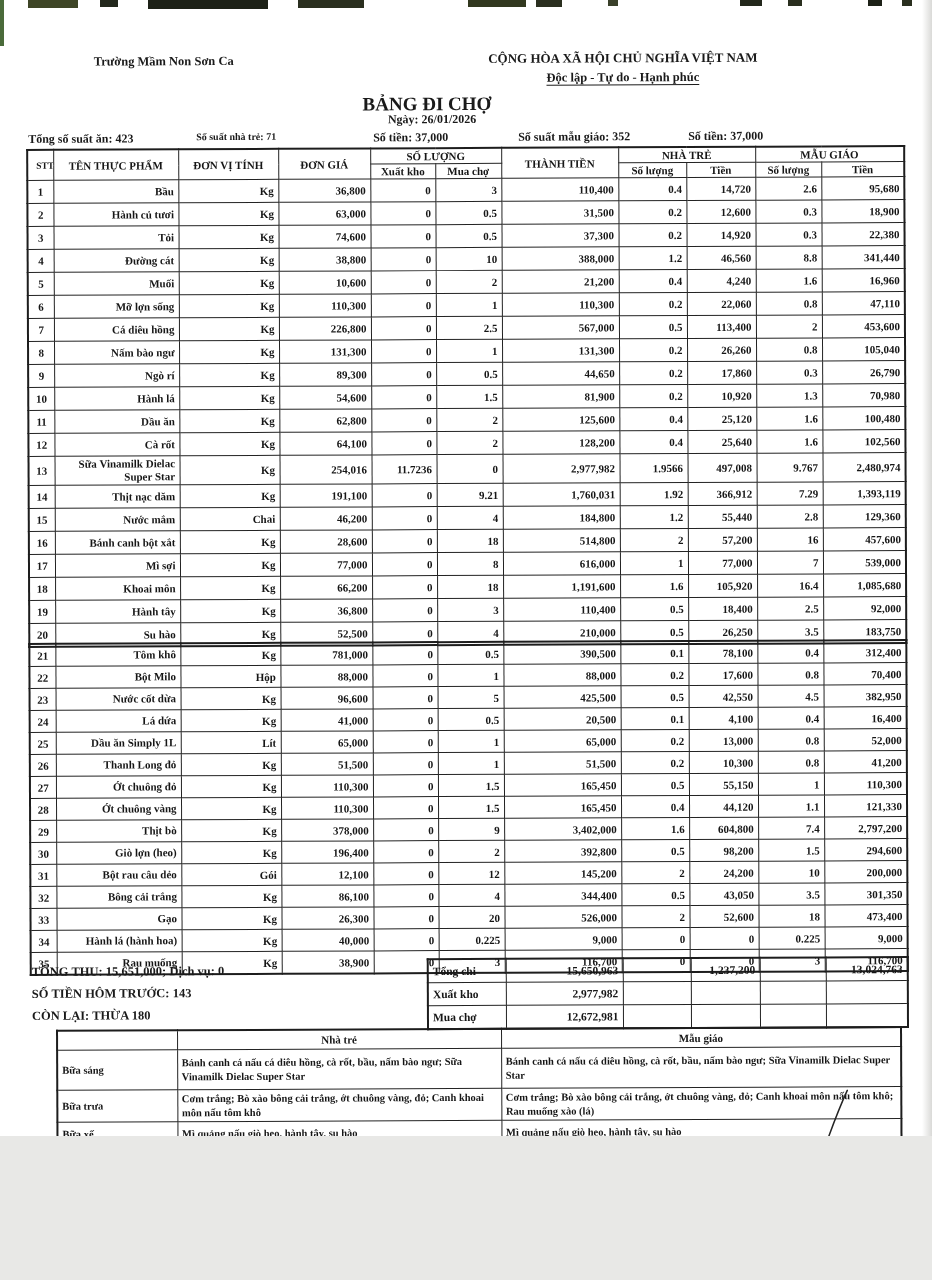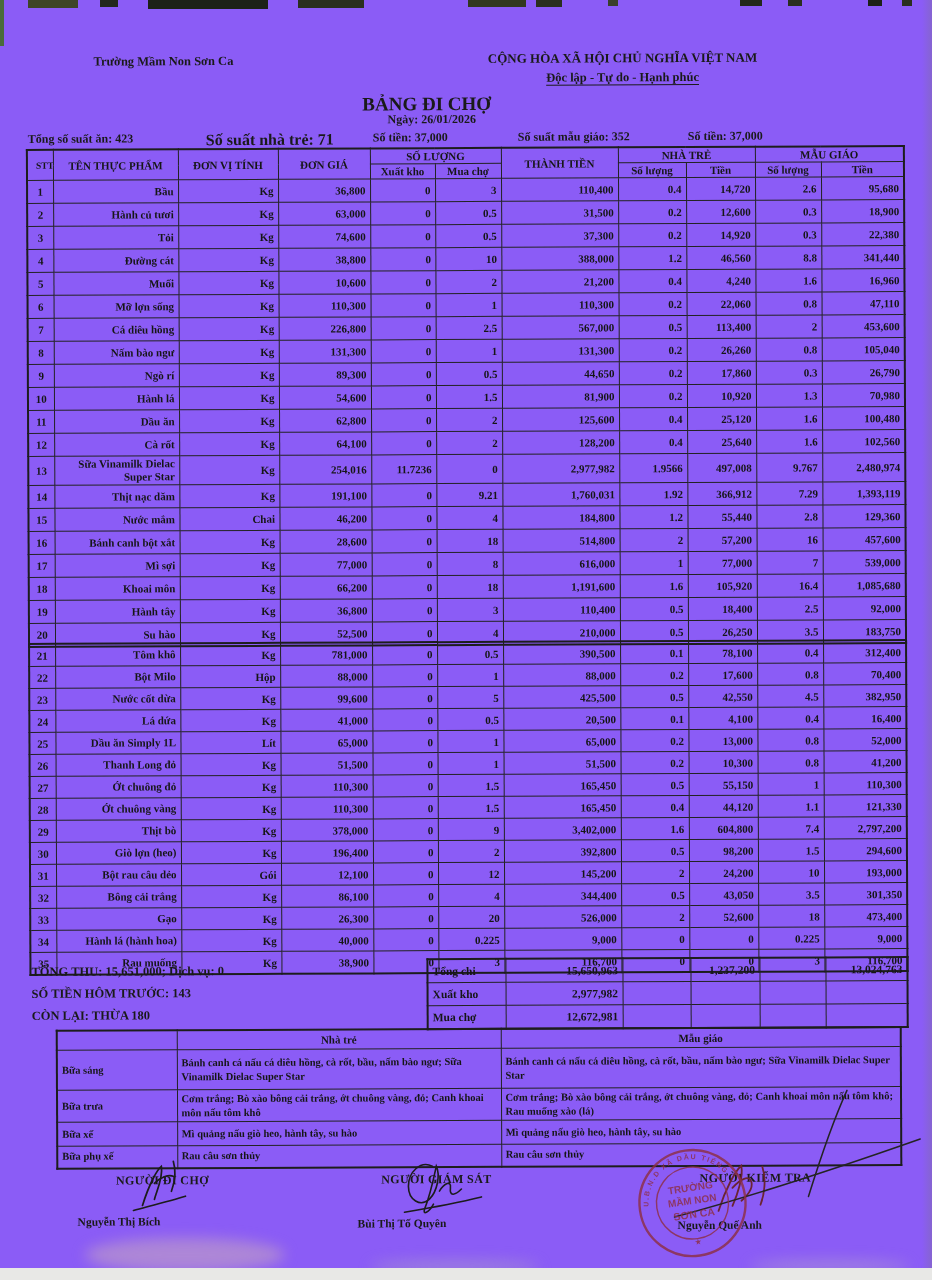--- a/index.html
+++ b/index.html
@@ -1,16 +1,16 @@
 <!DOCTYPE html>
 <html><head>
 <meta charset="utf-8">
 <style>
   html,body{margin:0;padding:0;background:#e8e8e6;}
-  .page{position:relative;width:932px;height:1268px;background:#8b5cf6;overflow:hidden;
+  .page{position:relative;width:932px;height:1136px;background:#ffffff;overflow:hidden;
         font-family:"Liberation Serif","DejaVu Serif",serif;color:#1a1a1a;}
   .sheet{position:absolute;inset:0;transform:rotate(-0.25deg);transform-origin:50% 50%;}
 
   
   .seg{position:absolute;top:0;}
   .edge-right{position:absolute;right:0;top:0;width:10px;height:100%;
     background:linear-gradient(to right,rgba(0,0,0,0),rgba(120,120,112,0.28));}
   .blob{position:absolute;border-radius:50%;filter:blur(7px);}
 
   .abs{position:absolute;}
@@ -73,21 +73,21 @@
   <div class="sheet">
 
     <div class="abs b" style="left:96px;top:53px;font-size:12.5px;">Trường Mầm Non Sơn Ca</div>
     <div class="abs b ctr" style="left:470px;top:51px;width:310px;font-size:13px;">CỘNG HÒA XÃ HỘI CHỦ NGHĨA VIỆT NAM</div>
     <div class="abs b ctr" style="left:470px;top:71px;width:310px;font-size:12.5px;"><span class="underl">Độc lập - Tự do - Hạnh phúc</span></div>
     <div class="abs b ctr" style="left:329px;top:93px;width:200px;font-size:19px;">BẢNG ĐI CHỢ</div>
     <div class="abs b ctr" style="left:334px;top:112px;width:200px;font-size:12px;">Ngày: 26/01/2026</div>
 
     <div>
       <span class="abs b" style="left:30px;top:130px;font-size:12px;">Tổng số suất ăn: 423</span>
-      <span class="abs b" style="left:198px;top:130px;font-size:16px;margin-left:10px;">Số suất nhà trẻ: 71</span>
+      <span class="abs b" style="left:198px;top:130px;font-size:10px;">Số suất nhà trẻ: 71</span>
       <span class="abs b" style="left:375px;top:130px;font-size:12px;">Số tiền: 37,000</span>
       <span class="abs b" style="left:520px;top:130px;font-size:12px;">Số suất mẫu giáo: 352</span>
       <span class="abs b" style="left:690px;top:130px;font-size:12px;">Số tiền: 37,000</span>
     </div>
 
     <table class="doc t1 abs" style="left:28px;top:147px;width:877px;">
       <colgroup>
         <col style="width:26px">
           <col style="width:125px">
           <col style="width:100px">
@@ -422,21 +422,21 @@
             <td class="c-num">88,000</td>
             <td class="c-num">0.2</td>
             <td class="c-num">17,600</td>
             <td class="c-num">0.8</td>
             <td class="c-num">70,400</td>
           </tr>
           <tr>
             <td class="c-stt">23</td>
             <td class="c-name">Nước cốt dừa</td>
             <td class="c-unit">Kg</td>
-            <td class="c-num">99,600</td>
+            <td class="c-num">96,600</td>
             <td class="c-num">0</td>
             <td class="c-num">5</td>
             <td class="c-num">425,500</td>
             <td class="c-num">0.5</td>
             <td class="c-num">42,550</td>
             <td class="c-num">4.5</td>
             <td class="c-num">382,950</td>
           </tr>
           <tr>
             <td class="c-stt">24</td>
@@ -533,21 +533,21 @@
             <td class="c-stt">31</td>
             <td class="c-name">Bột rau câu dẻo</td>
             <td class="c-unit">Gói</td>
             <td class="c-num">12,100</td>
             <td class="c-num">0</td>
             <td class="c-num">12</td>
             <td class="c-num">145,200</td>
             <td class="c-num">2</td>
             <td class="c-num">24,200</td>
             <td class="c-num">10</td>
-            <td class="c-num">193,000</td>
+            <td class="c-num">200,000</td>
           </tr>
           <tr>
             <td class="c-stt">32</td>
             <td class="c-name">Bông cải trắng</td>
             <td class="c-unit">Kg</td>
             <td class="c-num">86,100</td>
             <td class="c-num">0</td>
             <td class="c-num">4</td>
             <td class="c-num">344,400</td>
             <td class="c-num">0.5</td>

